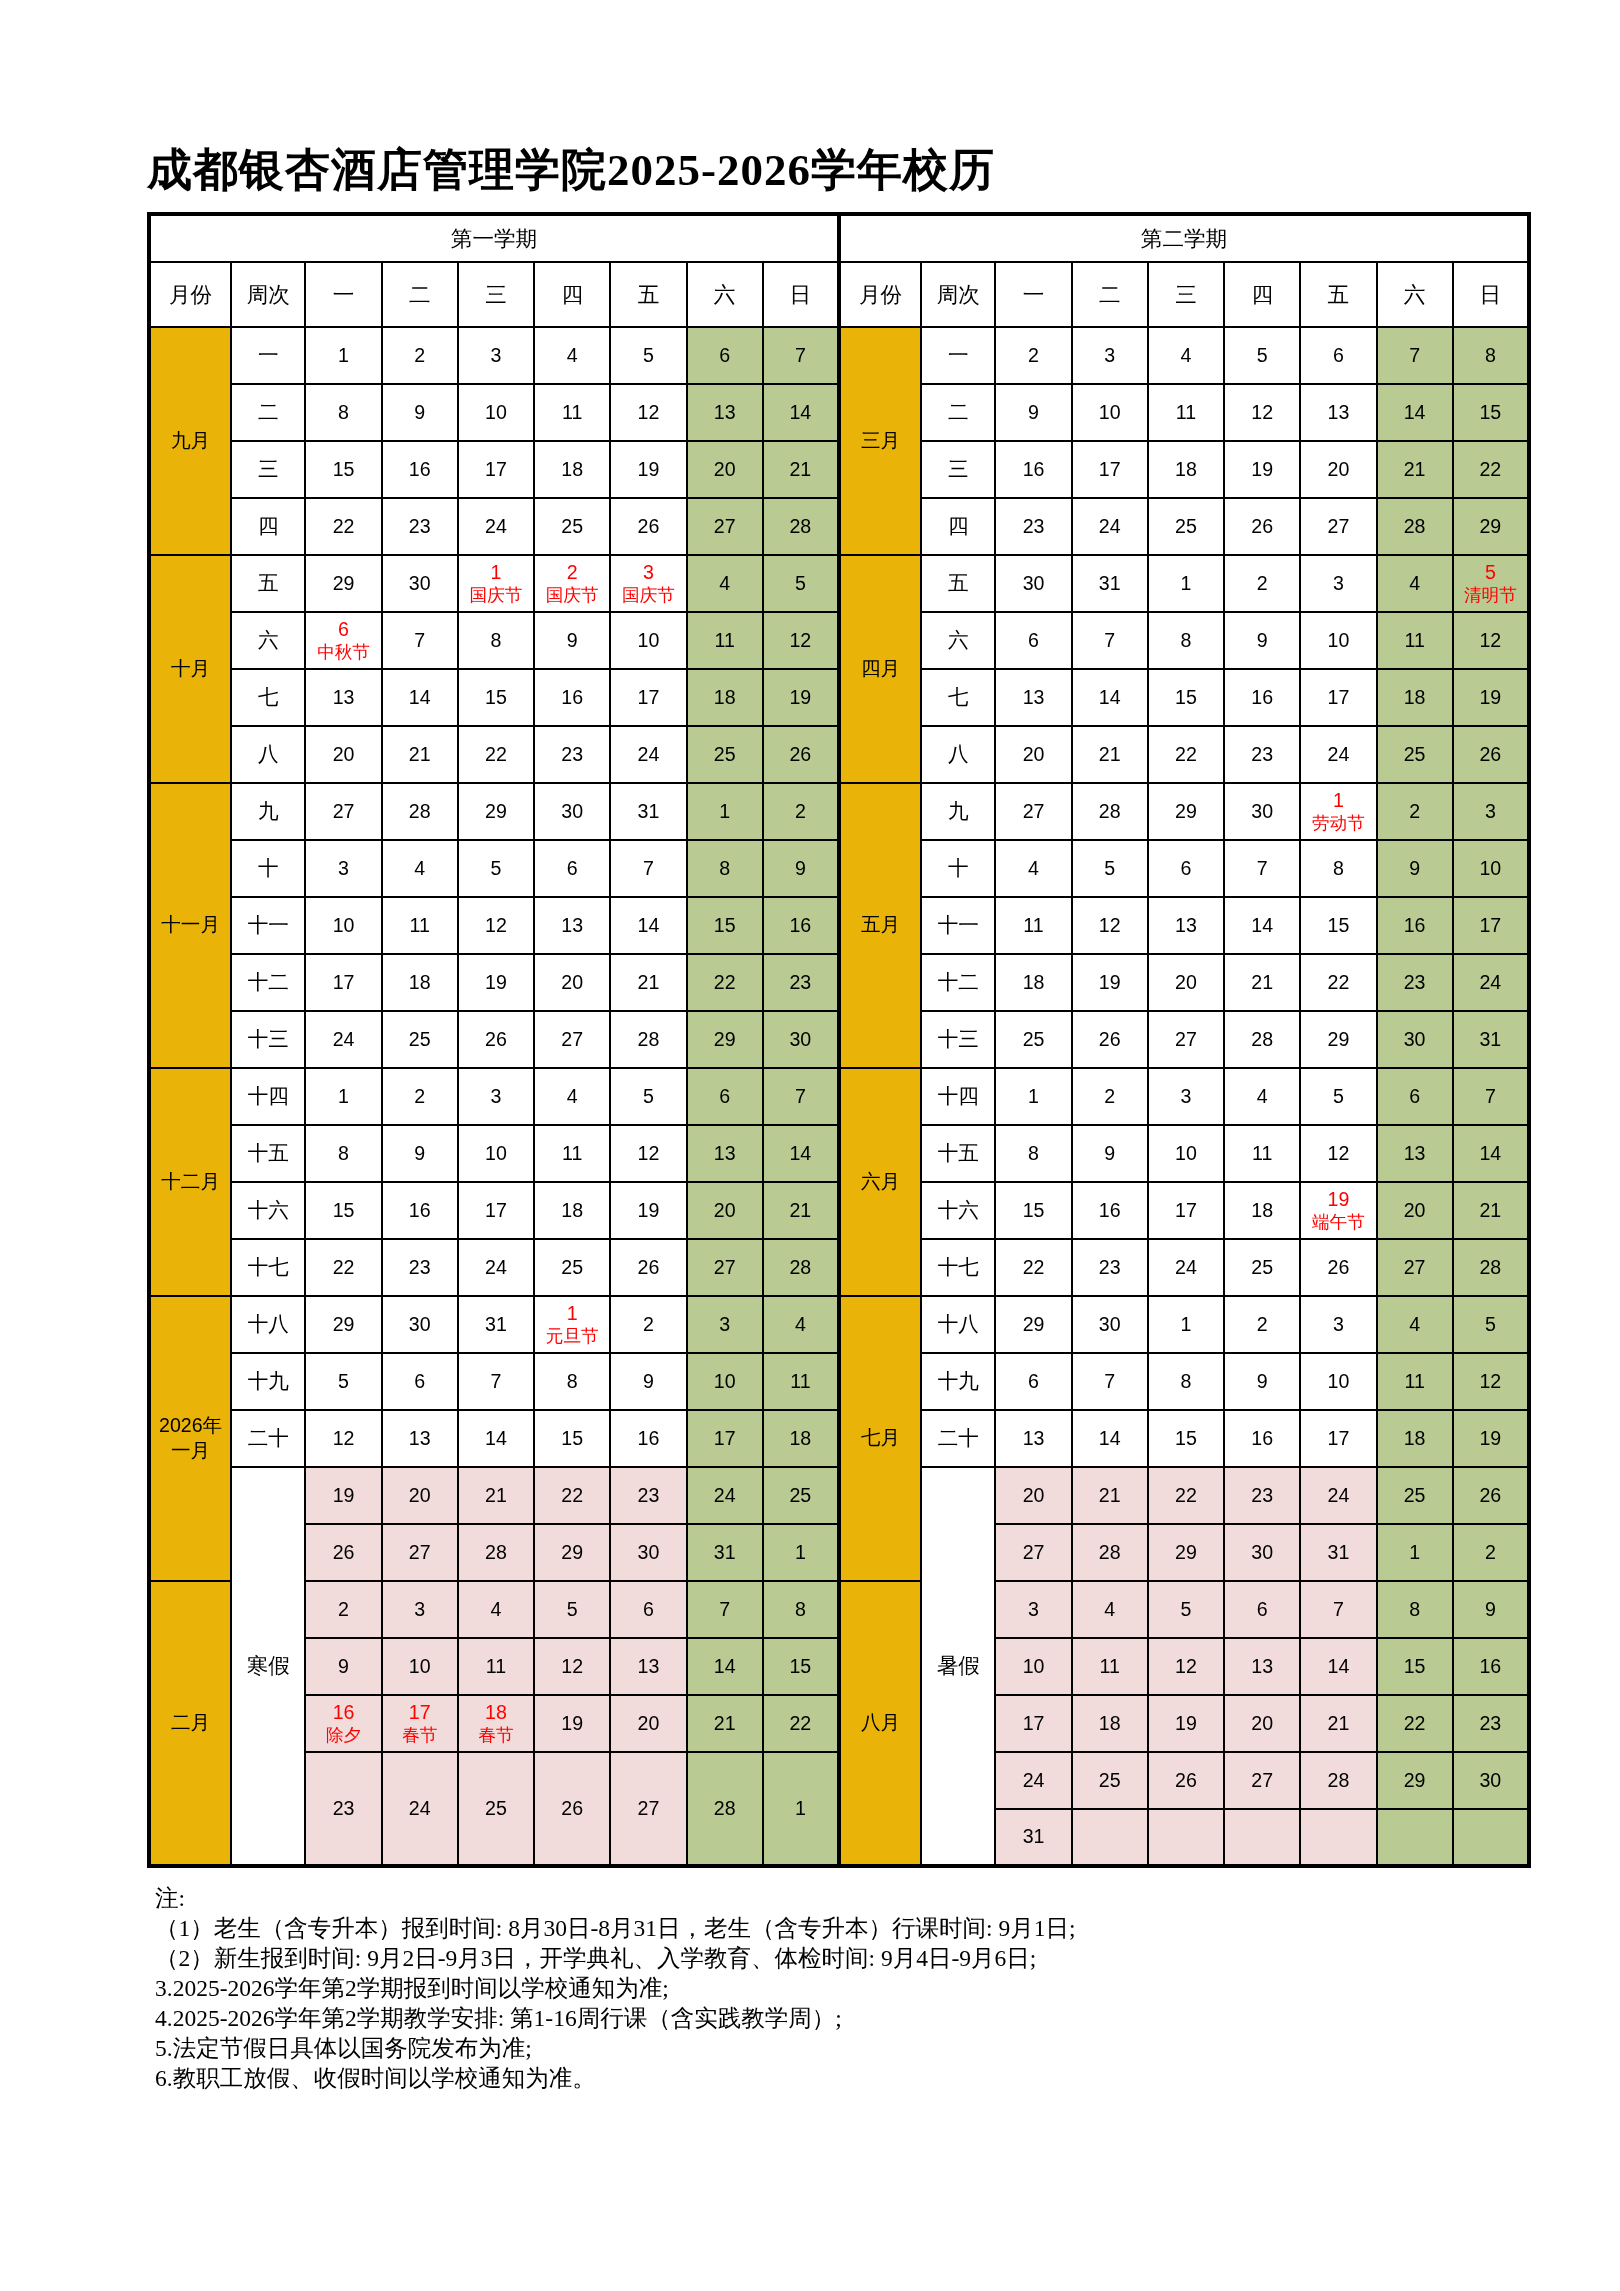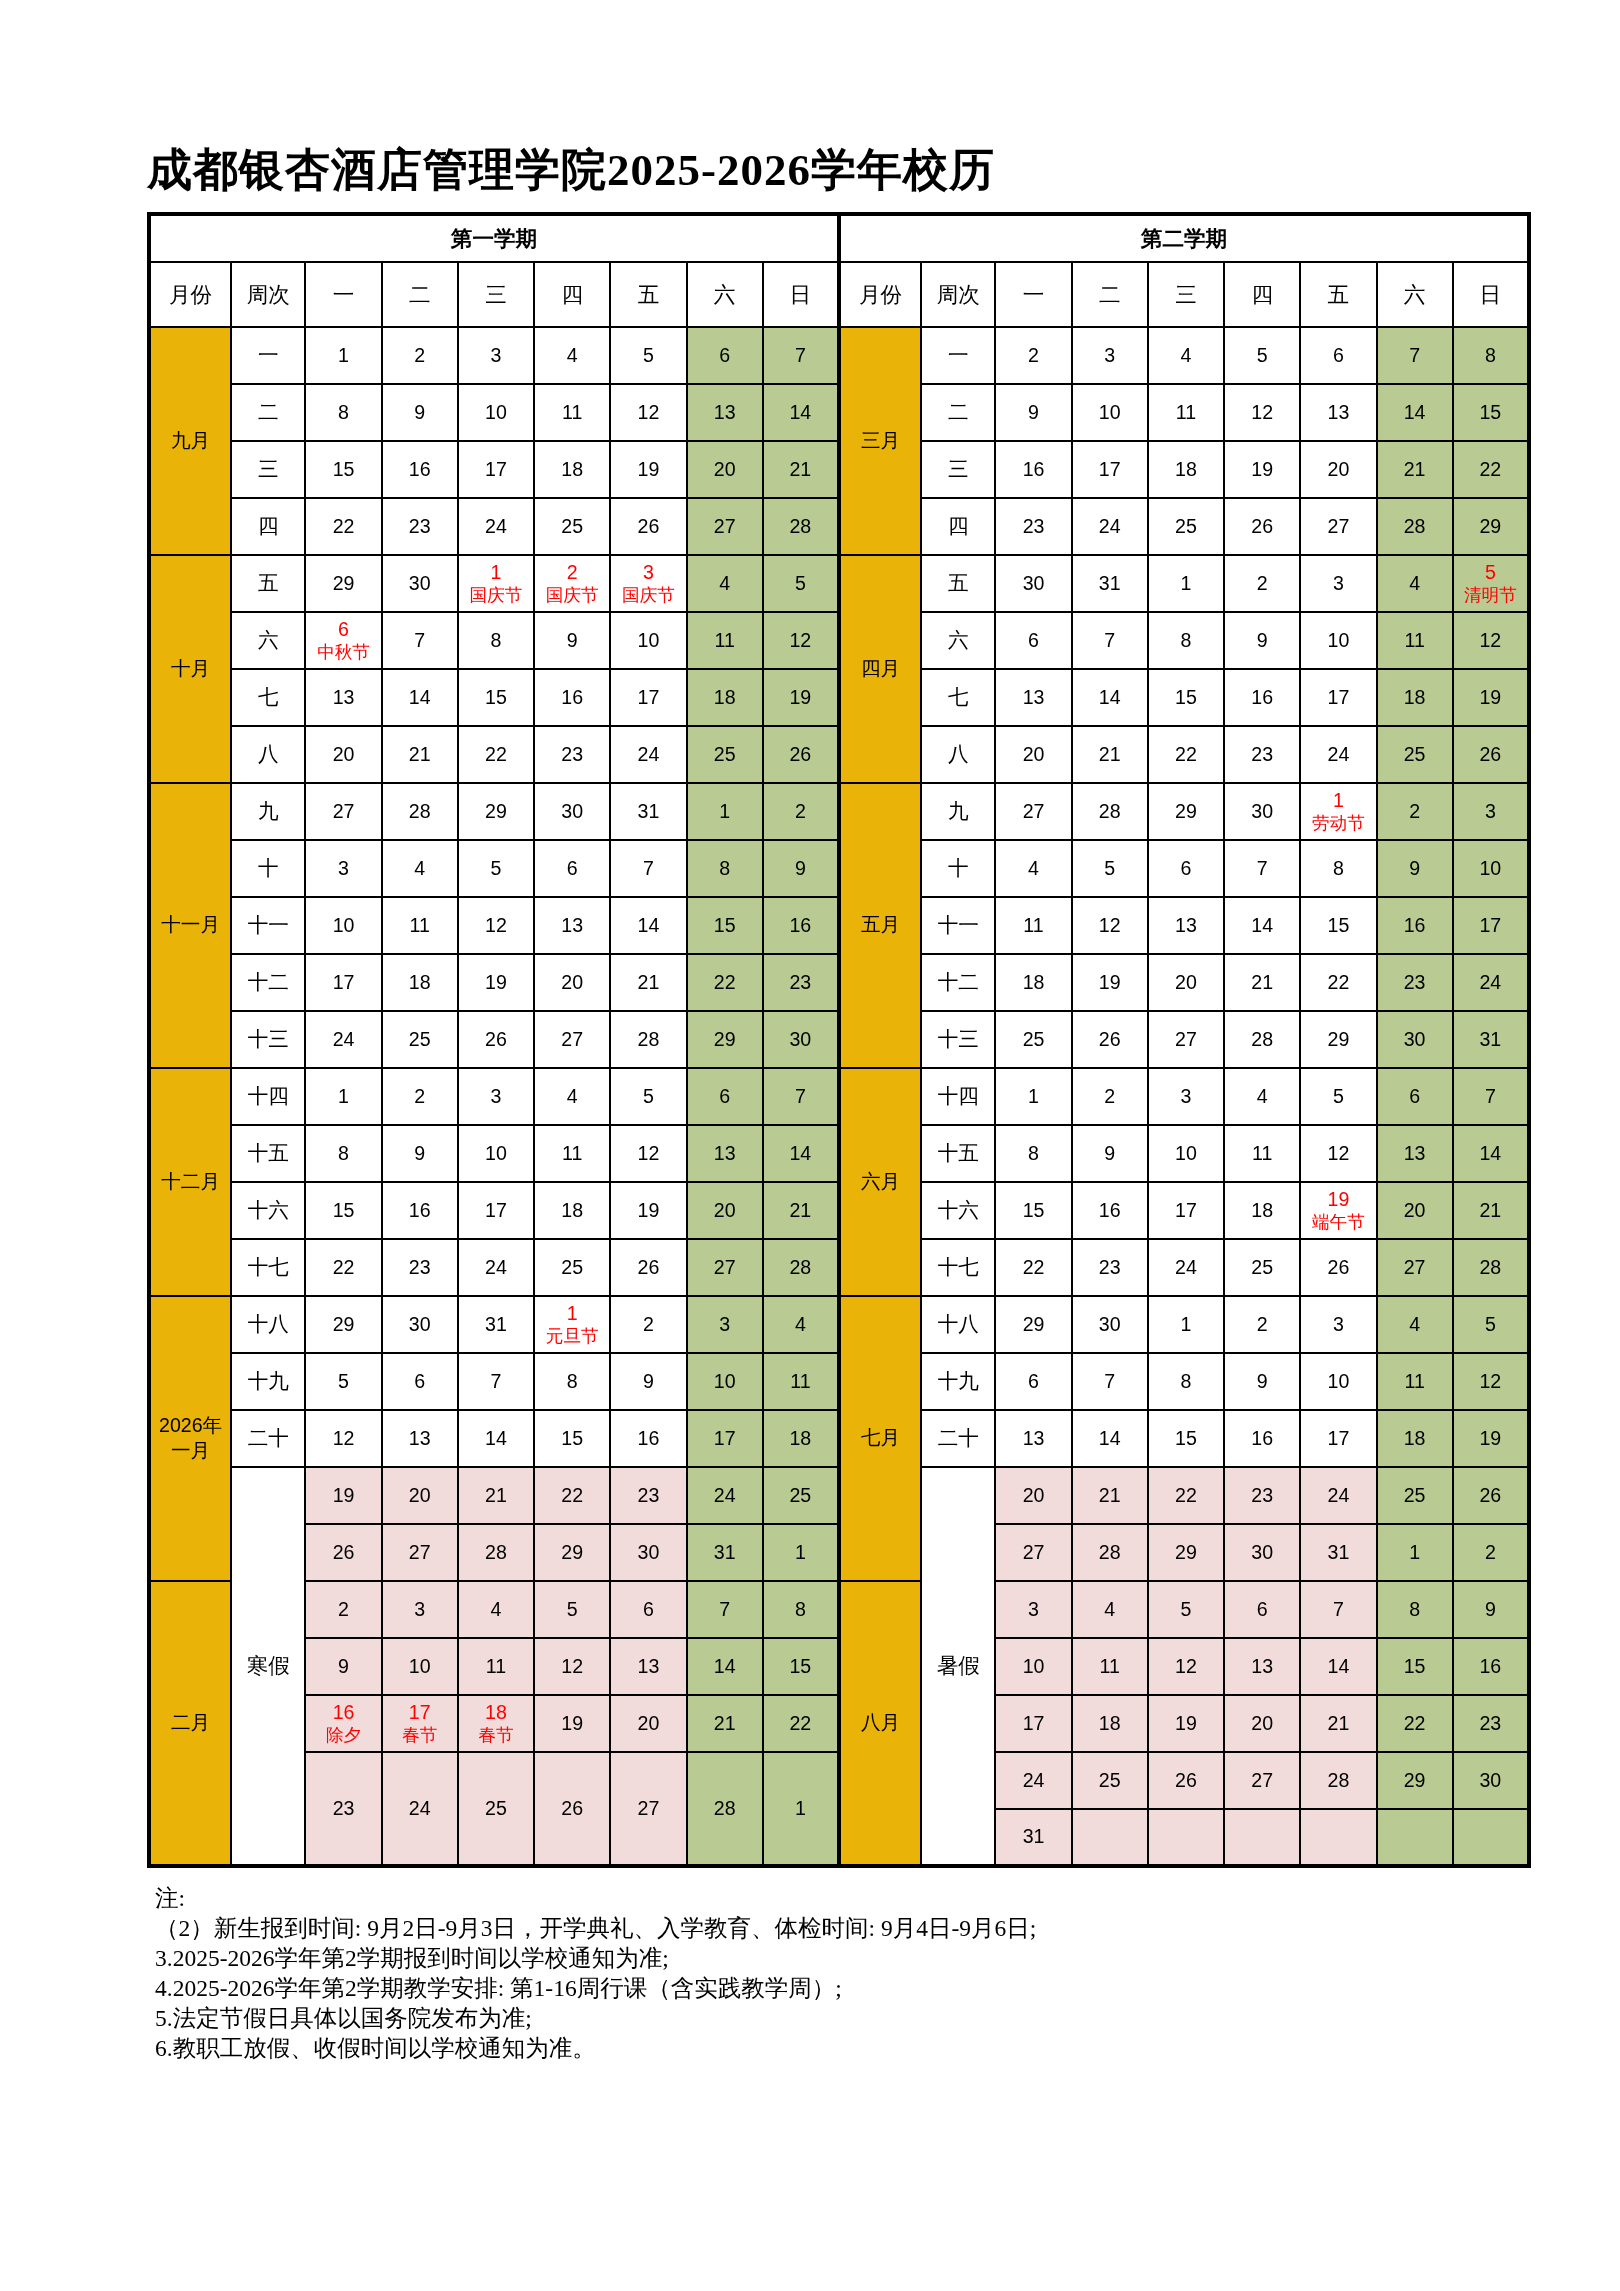--- a/index.html
+++ b/index.html
@@ -3,21 +3,21 @@
 <meta charset="utf-8">
 <style>
   *{box-sizing:border-box;margin:0;padding:0}
   html,body{background:#fff}
   body{width:1620px;height:2292px;font-family:"Liberation Sans",sans-serif;color:#000}
   .page{position:relative;width:1620px;height:2292px;background:#fff;overflow:hidden}
   .title{margin:145px 0 15.7px 147px;width:1384px;text-align:left;
          font-family:"Liberation Serif",serif;font-weight:700;font-size:45px;line-height:51px;letter-spacing:1px}
   table.cal{border-collapse:collapse;table-layout:fixed;margin-left:147px;width:1384px;border:4.9px solid #000}
   .cal th,.cal td{border:2.9px solid #000;text-align:center;vertical-align:middle;overflow:hidden;padding:2px}
-  .cal thead tr.sem-row th{height:48px;font-size:21.6px;font-weight:700;background:#fff}
+  .cal thead tr.sem-row th{height:48px;font-size:21.6px;font-weight:400;background:#fff}
   .cal thead tr.dow-row th{height:65px;font-size:21.6px;font-weight:400;background:#fff}
   .cal tbody tr{height:57px}
   td.month{font-size:19.6px;line-height:25.5px;background:#eab308}
   td.week{font-size:20.6px;background:#fff}
   td.week.vac{font-size:21.6px}
   .num{font-size:19.6px;line-height:24.5px}
   .hol{font-size:17.6px;line-height:21.6px}
   .red{color:var(--holiday,#ff0000)}
   .we{background:var(--green,#b9cb92)}
   .vac{background:var(--pink,#f2dcdb)}
@@ -1310,20 +1310,21 @@
           </td>
           <td class="day we">
             <div class="num"></div>
           </td>
         </tr>
       </tbody>
   </table>
 
   <div class="notes">
     <div>注:</div>
+    <div>（1）老生（含专升本）报到时间: 8月30日-8月31日，老生（含专升本）行课时间: 9月1日;</div>
     <div>（2）新生报到时间: 9月2日-9月3日，开学典礼、入学教育、体检时间: 9月4日-9月6日;</div>
     <div>3.2025-2026学年第2学期报到时间以学校通知为准;</div>
     <div>4.2025-2026学年第2学期教学安排: 第1-16周行课（含实践教学周）;</div>
     <div>5.法定节假日具体以国务院发布为准;</div>
     <div>6.教职工放假、收假时间以学校通知为准。</div>
   </div>
 
 </div>
 
 

